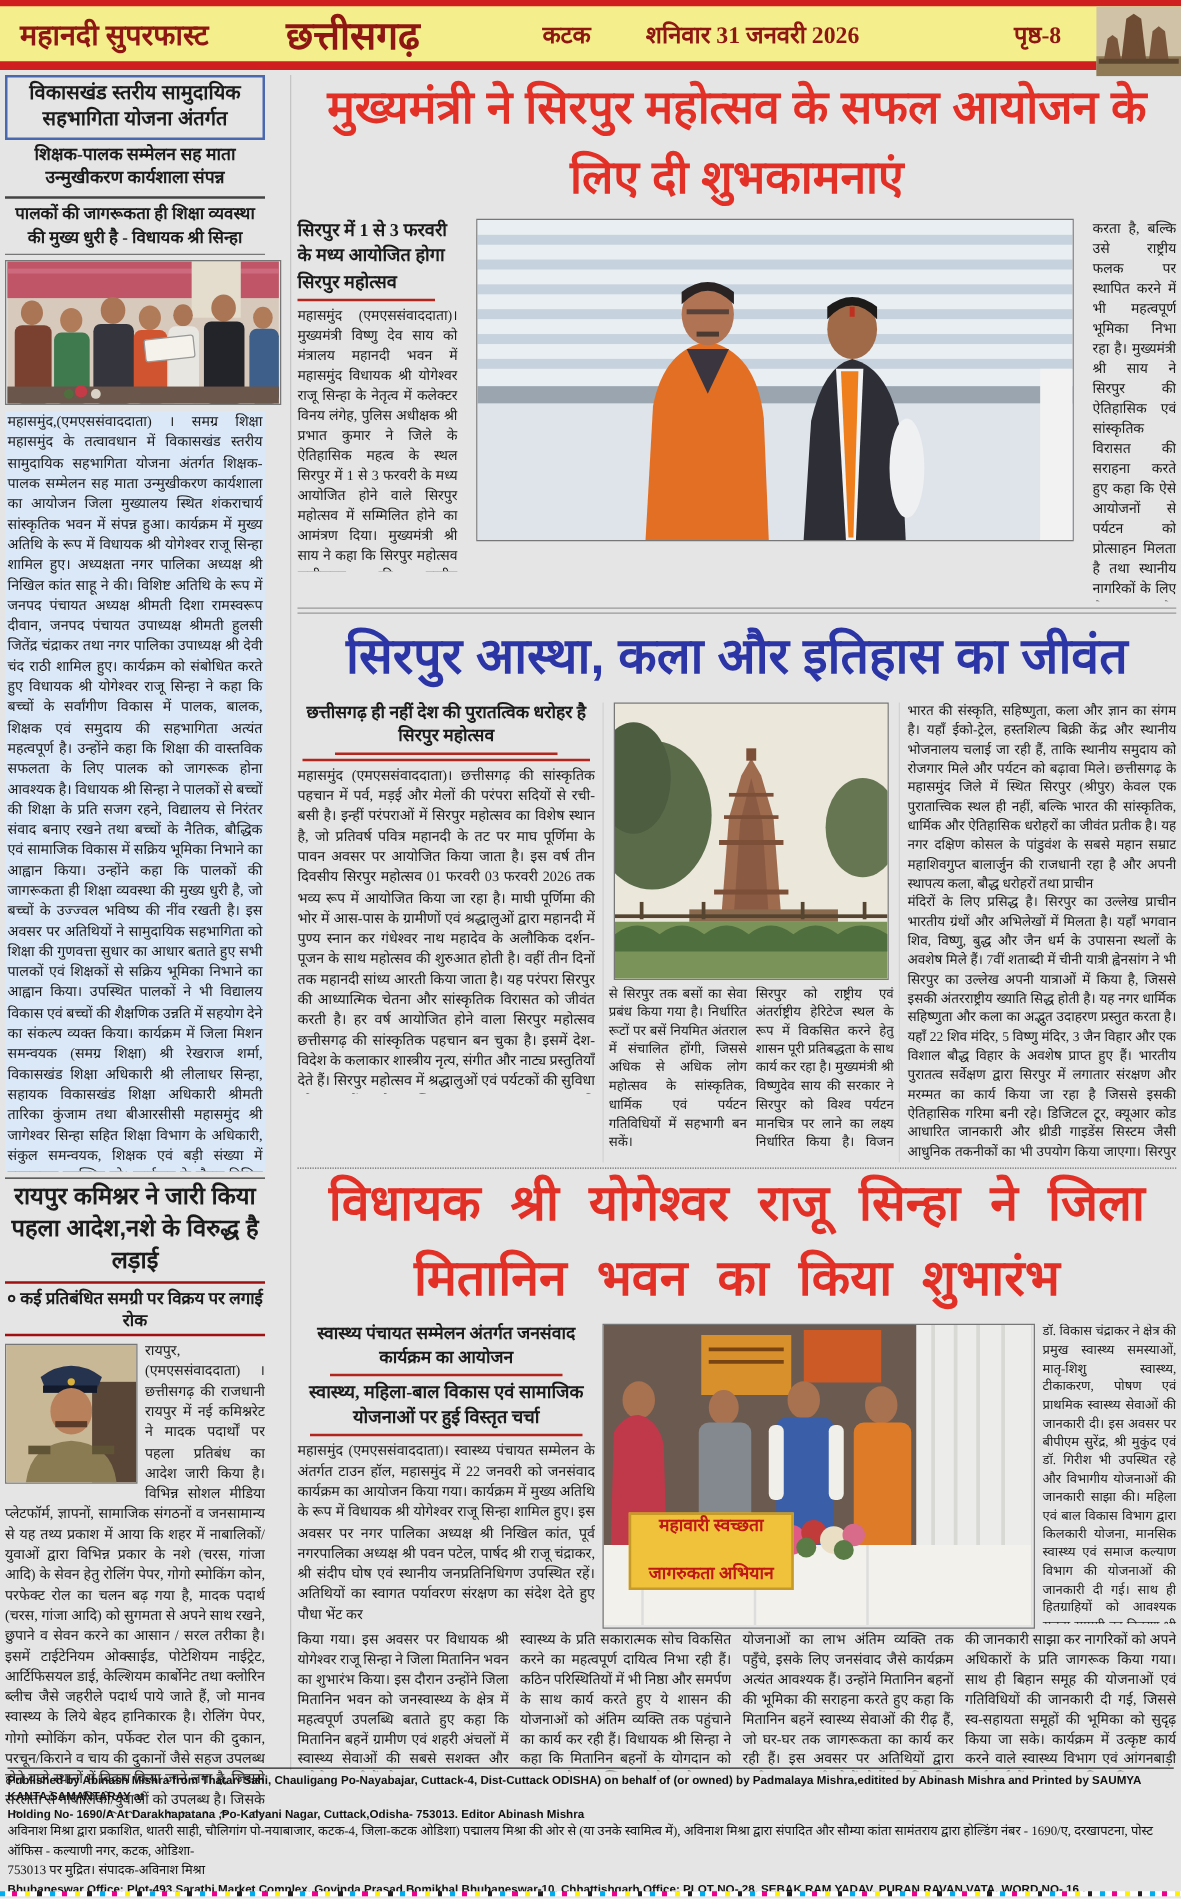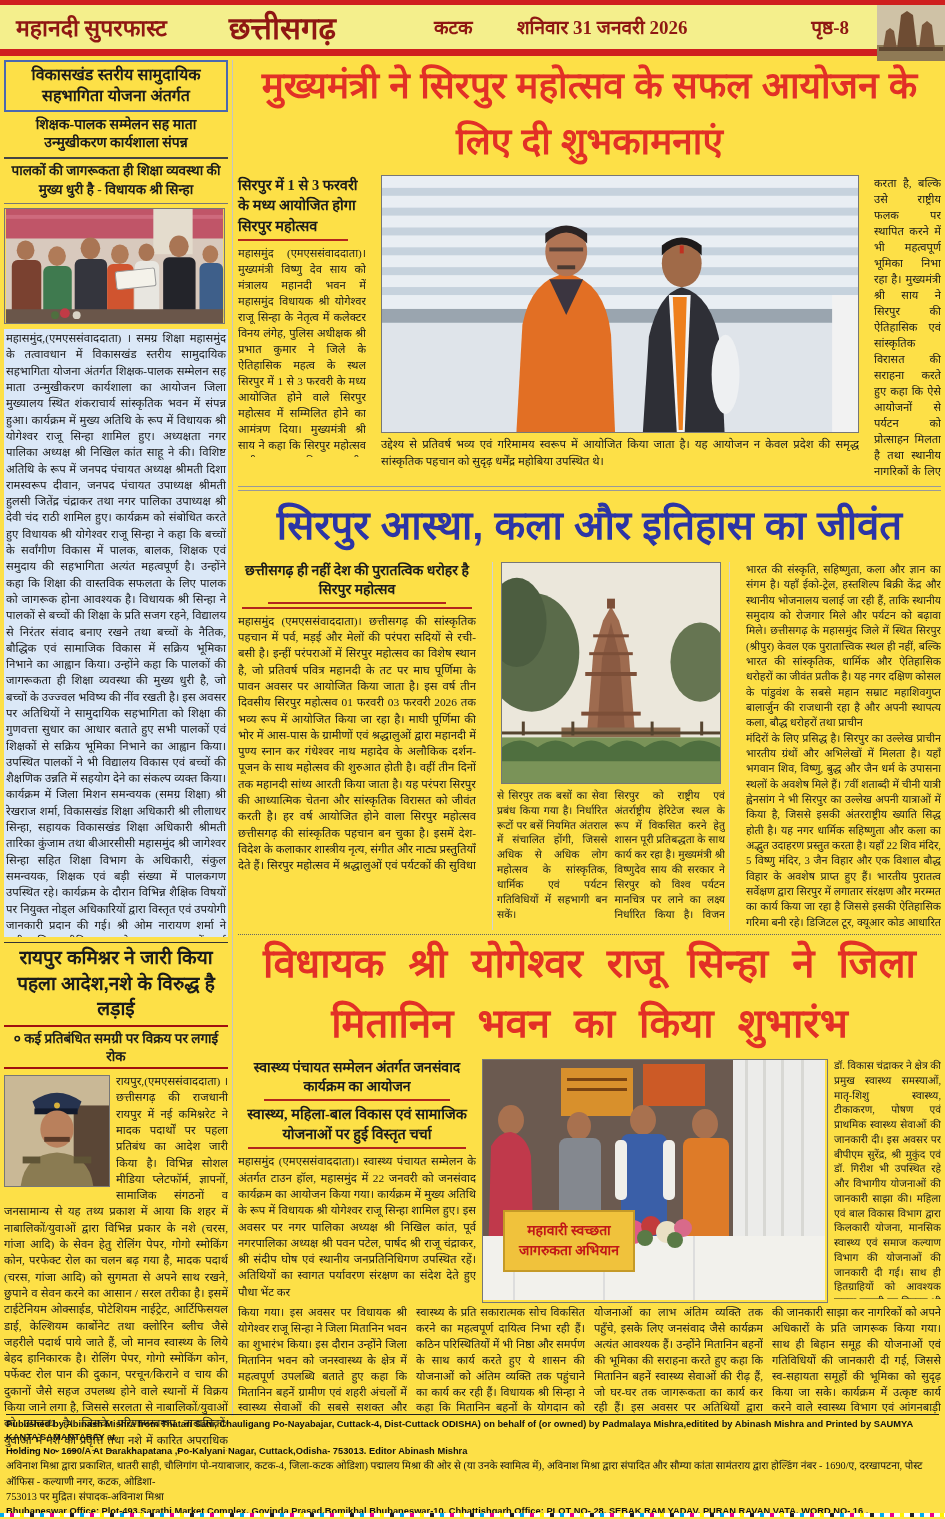--- a/index.html
+++ b/index.html
@@ -1,34 +1,34 @@
 <!DOCTYPE html>
 <html lang="hi"><head>
 <meta charset="utf-8">
 <style>
   html,body{margin:0;padding:0;background:#ffffff;}
-  .page{position:relative;width:945px;height:1519px;background:#fde047;overflow:hidden;
+  .page{position:relative;width:945px;height:1519px;background:#e5e5e5;overflow:hidden;
         font-family:"Liberation Serif",serif;color:#1b1b1b;}
   
   .masthead{position:absolute;left:0;top:0;width:945px;height:56px;background:#f4ef8c;
     border-top:5px solid #cf1f1f;border-bottom:7px solid #cf1f1f;box-sizing:border-box;
     display:flex;align-items:center;color:#8f1713;font-weight:bold;}
   .mh-name{font-size:23px;margin-left:16px;}
   .mh-edition{font-size:31px;margin-left:62px;}
   .mh-city{font-size:19px;margin-left:98px;}
   .mh-date{font-size:19px;margin-left:44px;}
   .mh-page{font-size:19px;margin-left:auto;margin-right:96px;}
   .mh-temple{position:absolute;right:0;top:0;width:68px;height:56px;}
   
   .hbody{font-size:11.4px;line-height:1.43;text-align:justify;overflow:hidden;}
   .rule-red{border-bottom:2px solid #b3261e;margin:2px 8px 4px;}
   .photo{border:1px solid #777;box-sizing:border-box;display:block;}
   
   .leftcol{position:absolute;left:4px;top:60px;width:229px;height:1356px;border-right:1px solid #c4c4c4;
-           padding-right:4px;box-sizing:border-box;}
+           padding-right:20px;box-sizing:border-box;}
   .kbox{border:2px solid #4a68b0;padding:3px 2px;text-align:center;font-weight:bold;font-size:16px;line-height:1.3;
         font-family:"Liberation Sans",sans-serif;}
   .a1-sub{font-weight:bold;font-size:14px;text-align:center;line-height:1.35;margin-top:4px;}
   .a1-state{font-weight:bold;font-size:13.5px;text-align:center;line-height:1.4;padding:3px 0;
             border-top:2px solid #444;border-bottom:1px solid #777;margin-top:4px;}
   .a1-body{height:606px;margin-top:5px;background:#dbe8f7;padding:1px 2px;}
   .a2{border-top:1px solid #333;margin-top:5px;padding-top:2px;}
   .a2-head{font-weight:bold;font-size:19px;text-align:center;line-height:1.35;
            font-family:"Liberation Sans",sans-serif;}
   .a2-sub{font-weight:bold;font-size:13.5px;text-align:center;border-top:2px solid #a01010;
@@ -43,21 +43,21 @@
   .subcolA{width:128px;flex:none;}
   .subheadA{font-weight:bold;font-size:14.5px;line-height:1.4;text-align:left;}
   .subcolA .hbody{margin-top:4px;height:212px;font-size:11.2px;}
   .midA{width:478px;flex:none;}
   .photoA{width:478px;height:258px;}
   .botA{margin-top:3px;font-size:11.4px;line-height:1.5;text-align:justify;height:40px;overflow:hidden;}
   .rightA{flex:1;font-size:11.2px;}
   .divider2{border-top:1px solid #999;border-bottom:1px solid #999;height:3px;margin:5px 0;}
   .hlB{color:#2c35a5;font-family:"Liberation Sans",sans-serif;font-weight:bold;font-size:40px;
        line-height:1.45;text-align:center;height:60px;overflow:hidden;}
-  .rowB{display:flex;gap:16px;margin-top:6px;height:368px;}
+  .rowB{display:flex;gap:6px;margin-top:6px;height:368px;}
   .cB1{width:238px;flex:none;}
   .kick{font-weight:bold;font-size:14px;text-align:center;line-height:1.35;}
   .subB{font-weight:bold;font-size:14.5px;text-align:center;line-height:1.4;margin-top:3px;}
   .cB1 .hbody{margin-top:4px;height:262px;}
   .cB2{width:228px;flex:none;border-left:1px solid #d2d2d2;border-right:1px solid #d2d2d2;padding:0 4px;}
   .photoB{width:220px;height:222px;margin:0 auto;}
   .cB2-text{margin-top:5px;column-count:2;column-gap:7px;font-size:10.6px;line-height:1.4;
             text-align:justify;height:136px;overflow:hidden;}
   .cB2-text p{margin:0 0 4px;}
   .cB3{flex:1;font-size:10.8px;line-height:1.42;text-align:justify;overflow:hidden;}
@@ -69,21 +69,21 @@
   .cC1{width:238px;flex:none;}
   .cC1 .hbody{margin-top:4px;height:156px;}
   .cC2{width:346px;flex:none;}
   .photoC{position:relative;width:346px;height:244px;}
   .cC3{flex:1;font-size:10.4px;line-height:1.42;text-align:justify;overflow:hidden;}
   .bandC{display:flex;gap:9px;margin-top:6px;height:112px;}
   .bandC div{flex:1;font-size:11.2px;line-height:1.42;text-align:justify;overflow:hidden;}
   
   .bannerC{position:absolute;left:20px;top:150px;width:128px;height:58px;background:#f0c23c;
     border:2px solid #c59a27;color:#c01818;font-weight:bold;font-size:14px;line-height:1.45;
-    text-align:center;display:flex;flex-direction:column;justify-content:center;}
+    text-align:center;display:flex;flex-direction:column;justify-content:space-between;}
   
   .footer{position:absolute;left:6px;right:6px;top:1414px;border-top:1px solid #222;padding-top:3px;
           font-family:"Liberation Sans",sans-serif;}
   .f-en{font-size:9.3px;font-weight:bold;line-height:1.45;color:#111;}
   .f-hi{font-size:10.3px;line-height:1.5;color:#111;font-family:"Liberation Serif",serif;}
   .regstrip{position:absolute;left:0;right:0;bottom:2px;height:4px;
     background:repeating-linear-gradient(90deg,#00aeef 0 4px,#fff 4px 10px,#ec008c 10px 14px,#fff 14px 20px,
       #fff200 20px 24px,#fff 24px 30px,#231f20 30px 34px,#fff 34px 40px);}
 </style>
 </head>
@@ -208,21 +208,20 @@
               <path d="M262 258 L268 162 Q278 118 301 112 Q332 120 340 172 L344 258 Z" fill="#2e2f36"></path>
               <path d="M288 120 L296 258 L304 258 L310 120 Z" fill="#f2f3f4"></path>
               <path d="M292 122 L298 256 L302 256 L306 122 Z" fill="#ee7f1c"></path>
               <ellipse cx="301" cy="88" rx="20" ry="24" fill="#a06a48"></ellipse>
               <path d="M281 80 Q301 58 321 80 L321 70 Q301 54 281 70 Z" fill="#1d1a1a"></path>
               <rect x="299" y="70" width="4" height="8" fill="#c03020"></rect>
               <ellipse cx="345" cy="200" rx="14" ry="40" fill="#eef0f2"></ellipse>
             </g>
             <rect x="452" y="120" width="26" height="138" fill="#f2f2f2"></rect>
           </svg>
-          <div class="botA">उद्देश्य से प्रतिवर्ष भव्य एवं गरिमामय स्वरूप में आयोजित किया जाता है। यह आयोजन न केवल प्रदेश की समृद्ध सांस्कृतिक पहचान को सुदृढ़ धर्मेंद्र महोबिया उपस्थित थे।</div>
         </div>
         <div class="rightA hbody">करता है, बल्कि उसे राष्ट्रीय फलक पर स्थापित करने में भी महत्वपूर्ण भूमिका निभा रहा है। मुख्यमंत्री श्री साय ने सिरपुर की ऐतिहासिक एवं सांस्कृतिक विरासत की सराहना करते हुए कहा कि ऐसे आयोजनों से पर्यटन को प्रोत्साहन मिलता है तथा स्थानीय नागरिकों के लिए रोजगार और आजीविका के नए अवसर सृजित होते हैं। उन्होंने सिरपुर महोत्सव के सफल आयोजन के लिए आयोजकों को अग्रिम शुभकामनाएं दी। इस अवसर पर सिरपुर विशेष क्षेत्र विकास प्राधिकरण (साडा) के मुख्य कार्यपालन अधिकारी श्री धम्मशील गणवीर तथा श्री धर्मेंद्र महोबिया उपस्थित थे।</div>
       </div>
     </section>
 
     <div class="divider2"></div>
 
     <section>
       <h1 class="hlB" style="margin:0;">सिरपुर आस्था, कला और इतिहास का जीवंत संगम</h1>
       <div class="rowB">

